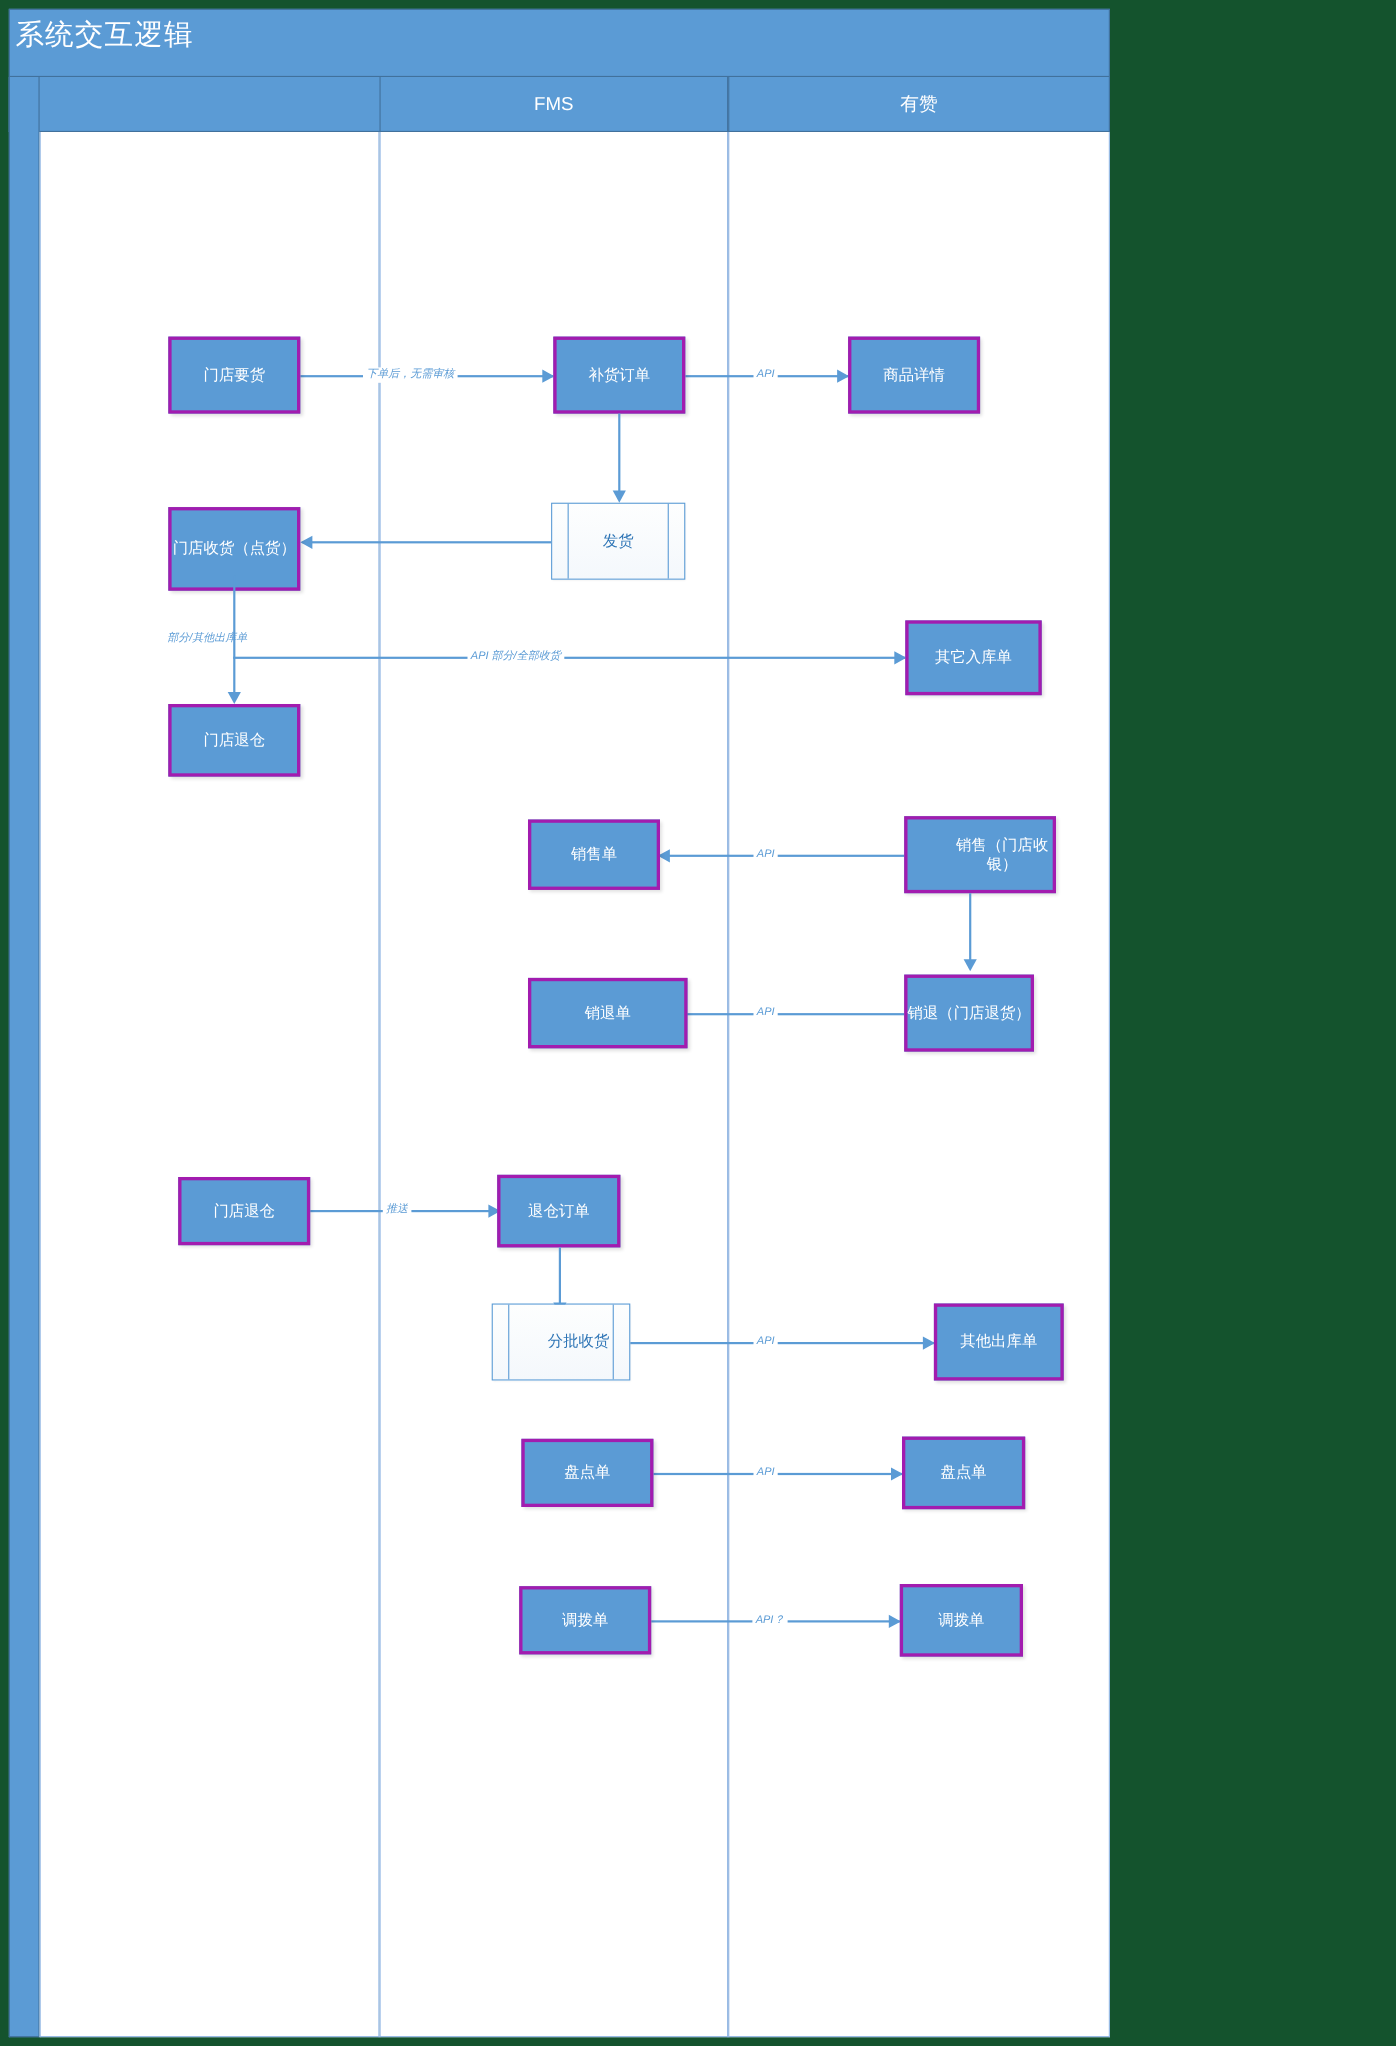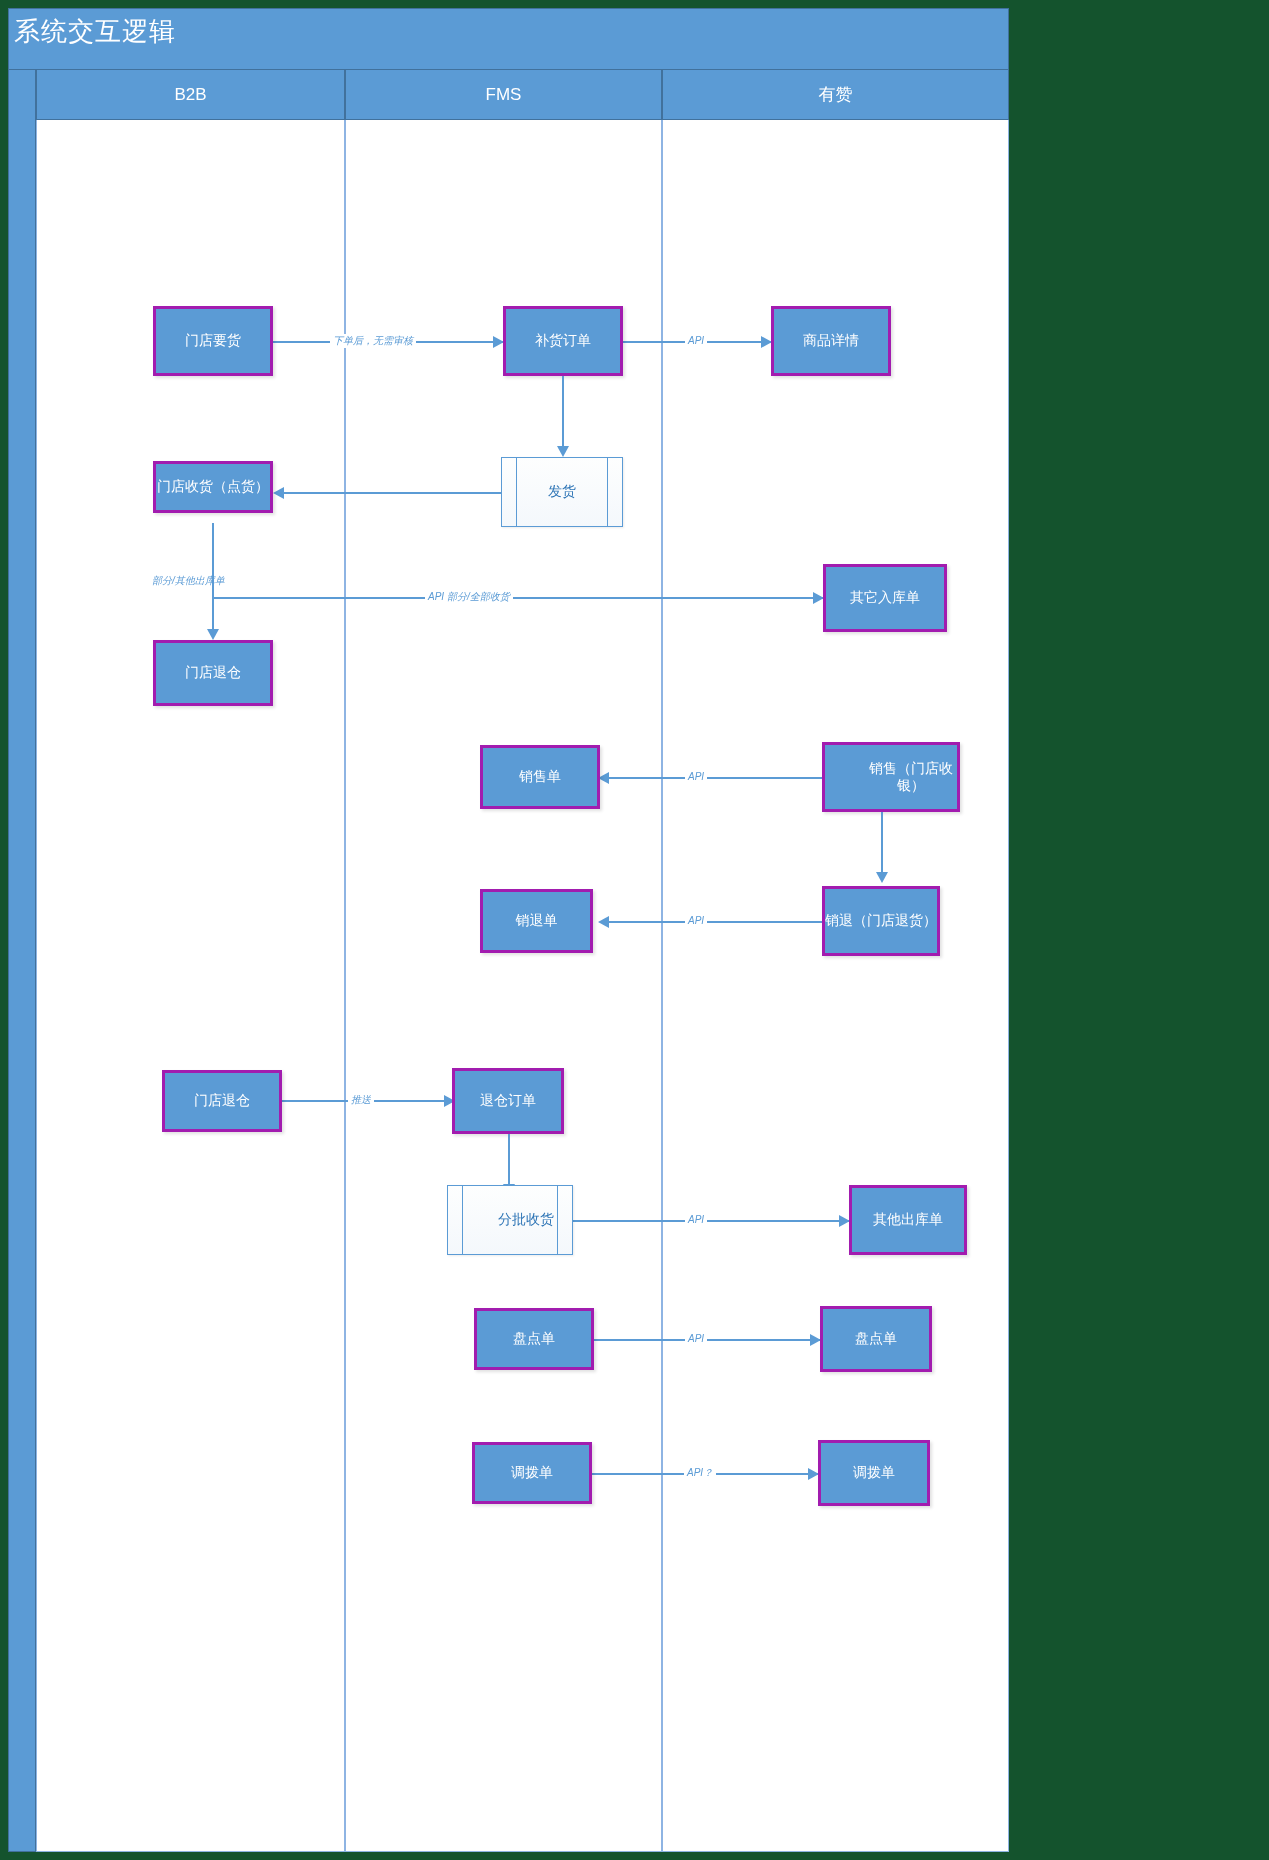--- a/index.html
+++ b/index.html
@@ -84,21 +84,20 @@
 
 <div id="canvas">
 
   <div class="title-bar"></div>
   <div class="title-text">系统交互逻辑</div>
 
   <div class="lane-header-row"></div>
   <div class="phase-col"></div>
   <div class="phase-text">阶段</div>
 
-  <div class="lane-head lane-b2b-h">B2B</div>
   <div class="lane-head lane-fms-h">FMS</div>
   <div class="lane-head lane-yz-h">有赞</div>
 
   <div class="lane-body lane-b2b-b"></div>
   <div class="lane-body lane-fms-b"></div>
   <div class="lane-body lane-yz-b"></div>
 
   <div class="conn h" style="left:273px;top:341px;width:230px;"></div>
   <div class="arrow right" style="left:493px;top:336px;"></div>
   <div class="conn-label" style="left:330px;top:334px;">下单后，无需审核</div>
@@ -111,21 +110,21 @@
   <div class="node proc" style="left:503px;top:306px;width:120px;height:70px;">补货订单</div>
   <div class="node proc" style="left:771px;top:306px;width:120px;height:70px;">商品详情</div>
 
   <div class="conn v" style="left:562px;top:376px;height:74px;"></div>
   <div class="arrow down" style="left:557px;top:446px;"></div>
 
   <div class="conn h" style="left:275px;top:492px;width:226px;"></div>
   <div class="arrow left" style="left:273px;top:487px;"></div>
 
   <div class="node predef" style="left:501px;top:457px;width:122px;height:70px;">发货</div>
-  <div class="node proc" style="left:153px;top:461px;width:120px;height:52px;">门店收货（点货）</div>
+  <div class="node proc" style="left:153px;top:461px;width:120px;height:76px;">门店收货（点货）</div>
 
   <div class="conn v" style="left:212px;top:523px;height:110px;"></div>
   <div class="arrow down" style="left:207px;top:629px;"></div>
   <div class="conn-label plain" style="left:152px;top:574px;">部分/其他出库单</div>
 
   <div class="conn h" style="left:212px;top:597px;width:611px;"></div>
   <div class="arrow right" style="left:813px;top:592px;"></div>
   <div class="conn-label" style="left:425px;top:590px;">API 部分/全部收货</div>
 
   <div class="node proc" style="left:153px;top:640px;width:120px;height:66px;">门店退仓</div>
@@ -138,21 +137,21 @@
   <div class="node proc" style="left:480px;top:745px;width:120px;height:64px;">销售单</div>
   <div class="node proc" style="left:822px;top:742px;width:138px;height:70px;padding-left:40px;">销售（门店收银）</div>
 
   <div class="conn v" style="left:881px;top:812px;height:64px;"></div>
   <div class="arrow down" style="left:876px;top:872px;"></div>
 
   <div class="conn h" style="left:600px;top:921px;width:222px;"></div>
   <div class="arrow left" style="left:598px;top:916px;"></div>
   <div class="conn-label" style="left:685px;top:914px;">API</div>
 
-  <div class="node proc" style="left:480px;top:889px;width:113px;height:64px;text-align:center;">销退单</div>
+  <div class="node proc" style="left:480px;top:889px;width:145px;height:64px;text-align:center;">销退单</div>
   <div class="node proc" style="left:822px;top:886px;width:118px;height:70px;">销退（门店退货）</div>
 
   <div class="conn h" style="left:282px;top:1100px;width:170px;"></div>
   <div class="arrow right" style="left:444px;top:1095px;"></div>
   <div class="conn-label" style="left:348px;top:1093px;">推送</div>
 
   <div class="node proc" style="left:162px;top:1070px;width:120px;height:62px;">门店退仓</div>
   <div class="node proc" style="left:452px;top:1068px;width:112px;height:66px;">退仓订单</div>
 
   <div class="conn v" style="left:508px;top:1134px;height:54px;"></div>

